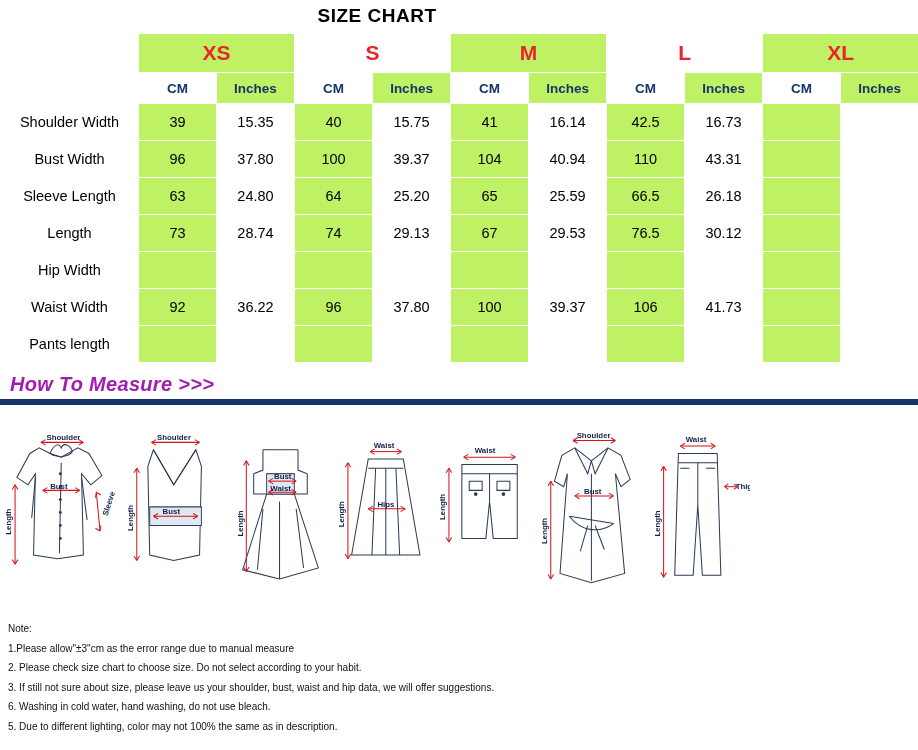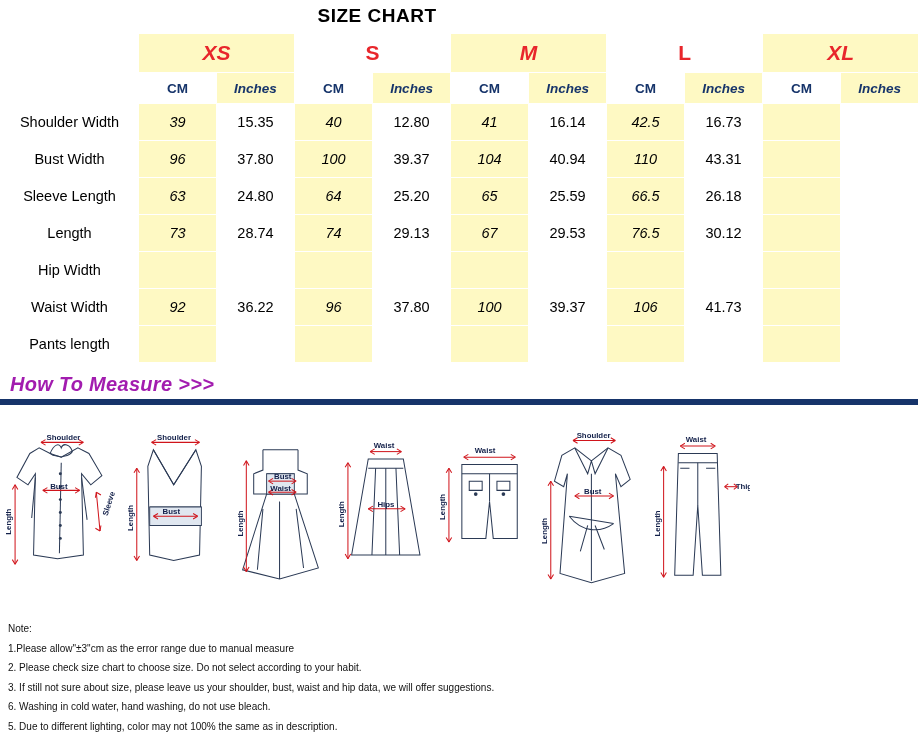--- a/index.html
+++ b/index.html
@@ -42,21 +42,21 @@
     border: 1px solid #ffffff;
     padding: 0;
     text-align: center;
     vertical-align: middle;
     font-weight: normal;
   }
   .col-label { width: 138px; }
   .col-val   { width: 78px; }
 
   .cell-blank { background: #ffffff; }
-  .cell-shade { background: #fef9c3; font-style: italic; }
+  .cell-shade { background: #bef264; }
 
   tr.row-sizes td {
     height: 38px;
     font-size: 21px;
     font-weight: bold;
     color: #e8262b;
   }
   tr.row-units td {
     height: 30px;
     font-size: 13.5px;
@@ -157,21 +157,21 @@
         <td class="cell-shade">Inches</td>
         <td class="cell-blank">CM</td>
         <td class="cell-shade">Inches</td>
       </tr>
 
       <tr class="row-data">
         <td class="rowlabel">Shoulder Width</td>
         <td class="cell-shade">39</td>
         <td class="cell-blank">15.35</td>
         <td class="cell-shade">40</td>
-        <td class="cell-blank">12.80</td>
+        <td class="cell-blank">15.75</td>
         <td class="cell-shade">41</td>
         <td class="cell-blank">16.14</td>
         <td class="cell-shade">42.5</td>
         <td class="cell-blank">16.73</td>
         <td class="cell-shade"></td>
         <td class="cell-blank"></td>
       </tr>
 
       <tr class="row-data">
         <td class="rowlabel">Bust Width</td>

